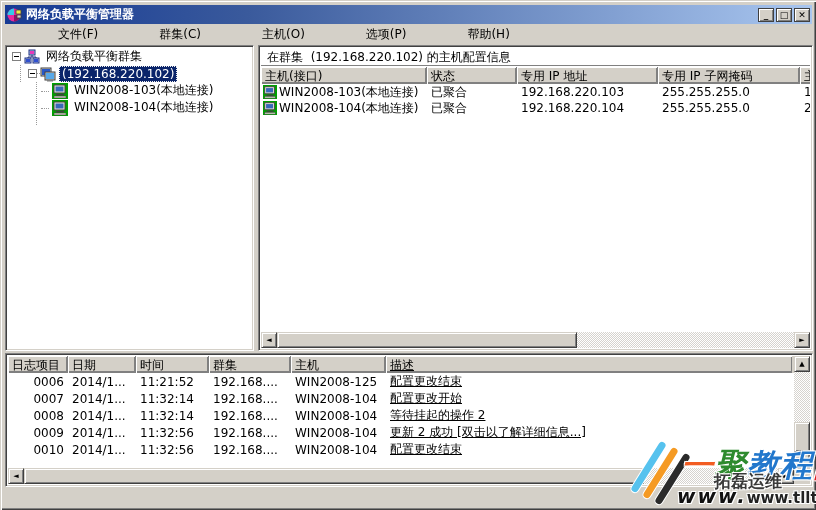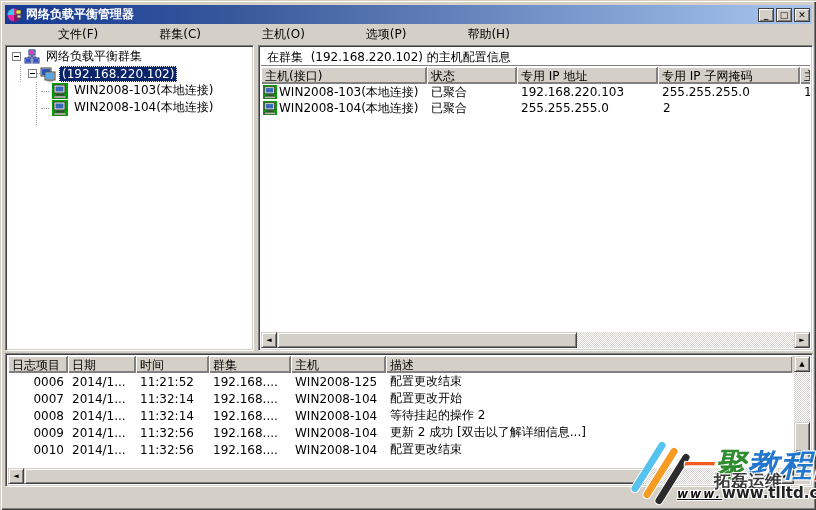--- a/index.html
+++ b/index.html
@@ -52,21 +52,21 @@
     box-shadow: inset 1px 1px 0 #fff, inset -1px -2px 0 #808080, inset 2px 2px 0 #d4d0c8;
     padding:1px 4px 0 4px; white-space:nowrap; overflow:hidden; flex-shrink:0; }
   .lv-row { display:flex; height:16px; align-items:center; }
   .cell { padding:0 4px; white-space:nowrap; overflow:hidden; flex-shrink:0; }
   .cell.icon-cell { display:flex; align-items:center; gap:2px; padding-left:2px; }
   .h-icon { width:14px; height:14px; flex:0 0 14px; }
 
   
   .hc1{width:166px;} .hc2{width:90px;} .hc3{width:141px;} .hc4{width:142px;} .hc5{width:60px;}
   
-  .lc1{width:60px; text-align:right;} .lc2{width:68px;} .lc3{width:73px;} .lc4{width:82px;} .lc5{width:95px;} .lc6{width:406px;}
+  .lc1{width:60px; text-align:right;} .lc2{width:68px;} .lc3{width:73px;} .lc4{width:82px;} .lc5{width:95px;} .lc6{width:406px;text-decoration:underline;}
   .lg-row { height:17px; }
 
   
   .sb-track { background-color:#d6d3ce;
     background-image:linear-gradient(45deg,#fff 25%,transparent 25%,transparent 75%,#fff 75%),
                      linear-gradient(45deg,#fff 25%,transparent 25%,transparent 75%,#fff 75%);
     background-size:2px 2px; background-position:0 0,1px 1px; }
   .sb-btn { background:#d4d0c8; border:1px solid #404040; border-color:#d4d0c8 #404040 #404040 #d4d0c8;
     box-shadow: inset 1px 1px 0 #fff, inset -1px -1px 0 #808080;
     font-size:7px; color:#000; display:flex; align-items:center; justify-content:center; }
@@ -84,21 +84,21 @@
   .swoosh { position:absolute; width:7px; height:58px; border-radius:4px; transform:rotate(32deg); box-shadow:0 0 0 1px #fff; }
   .sw1 { left:16px; top:2px;  background:#56c2ee; }
   .sw2 { left:28px; top:8px;  background:#f59a23; }
   .sw3 { left:40px; top:14px; background:#2b2b2b; }
   .brand { position:absolute; left:52px; top:8px; font-size:32px; font-weight:bold; font-style:italic; white-space:nowrap;
     text-shadow:-1px -1px 0 #fff,1px -1px 0 #fff,-1px 1px 0 #fff,1px 1px 0 #fff; letter-spacing:1px; }
   .wm-sub { position:absolute; left:85px; top:34px; font-size:17px; font-weight:bold; color:#3a3a3a; white-space:nowrap;
     text-shadow:-1px -1px 0 #fff,1px -1px 0 #fff,-1px 1px 0 #fff,1px 1px 0 #fff; }
   .wm-urls { position:absolute; left:48px; top:48px; white-space:nowrap;
     text-shadow:-1px -1px 0 #fff,1px -1px 0 #fff,-1px 1px 0 #fff,1px 1px 0 #fff; }
-  .wm-www { font-size:12px; font-weight:bold; font-style:italic; color:#111; letter-spacing:2px;text-decoration:underline; }
+  .wm-www { font-size:20px; font-weight:bold; font-style:italic; color:#111; letter-spacing:2px; }
   .wm-url { font-size:15px; font-weight:bold; color:#222; }
 </style>
 </head>
 <body>
 
 <div class="window">
 
   <div class="titlebar">
     <svg class="app-icon" viewBox="0 0 16 16">
       <circle cx="7" cy="8" r="6.5" fill="#e8289c"></circle>
@@ -212,20 +212,21 @@
           <svg class="h-icon" viewBox="0 0 16 16">
             <rect x="0" y="0" width="16" height="16" fill="#00a000"></rect>
             <rect x="2" y="2" width="11" height="8" fill="#e8e4dc" stroke="#404040"></rect>
             <rect x="3.5" y="3.5" width="8" height="5" fill="#3868b8"></rect>
             <rect x="4" y="11" width="8" height="1.5" fill="#404040"></rect>
             <rect x="2" y="13" width="12" height="2" fill="#c8c4bc" stroke="#404040" stroke-width="0.5"></rect>
           </svg>
           <span>WIN2008-104(本地连接)</span>
         </span>
         <span class="cell hc2">已聚合</span>
+        <span class="cell hc3">192.168.220.104</span>
         <span class="cell hc4">255.255.255.0</span>
         <span class="cell hc5">2</span>
       </div>
     </div>
 
     <div class="hsb" style="left:2px; right:2px; bottom:2px;">
       <span class="sb-btn">◄</span>
       <span class="sb-track" style="flex:1; position:relative;">
         <span class="sb-thumb" style="position:absolute; left:0; top:0; bottom:0; width:300px;"></span>
       </span>

